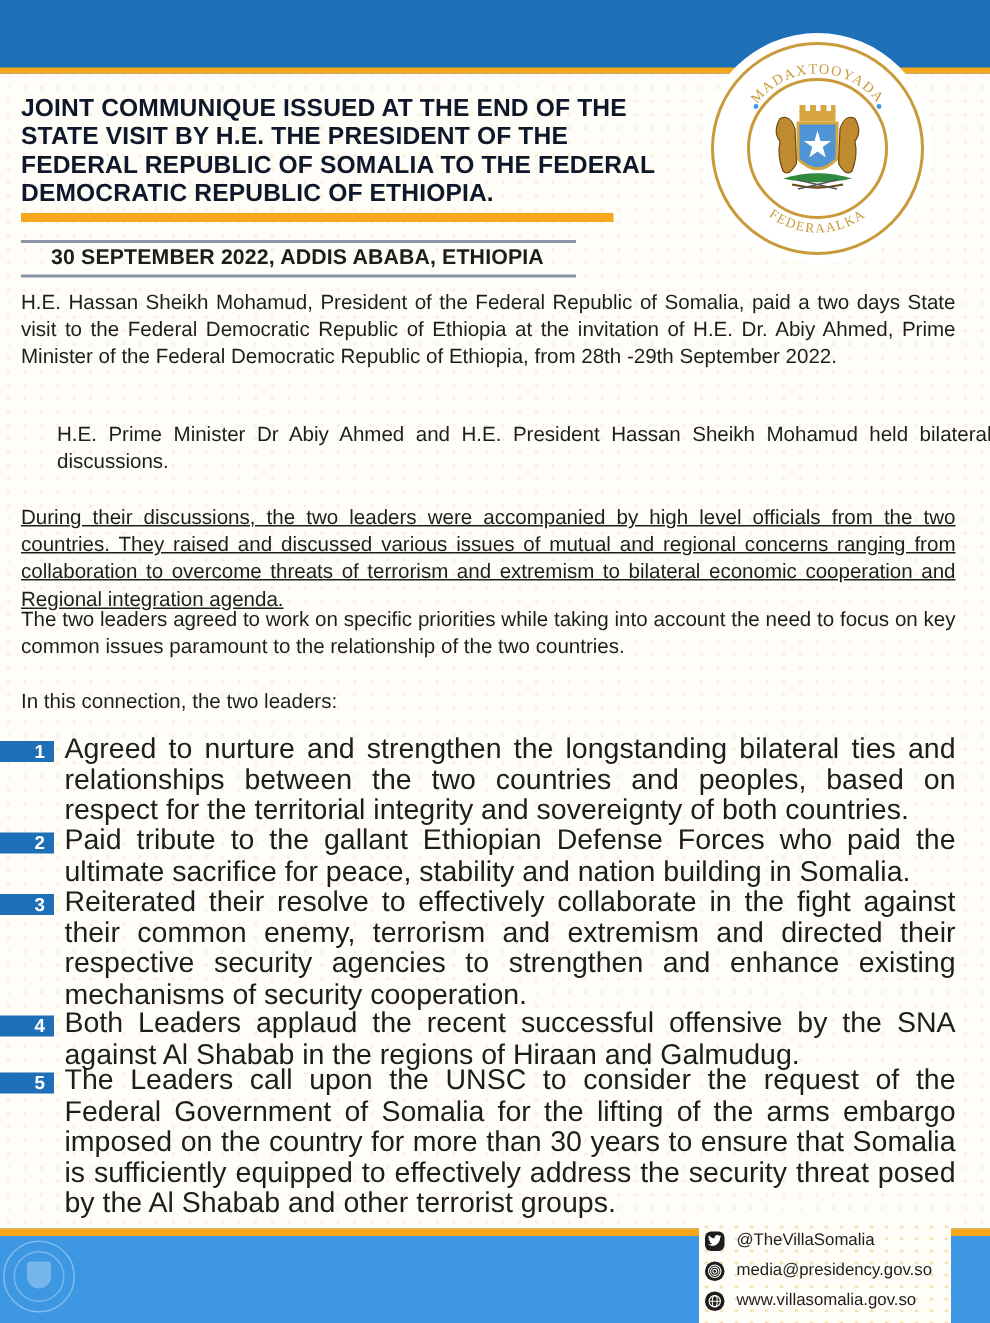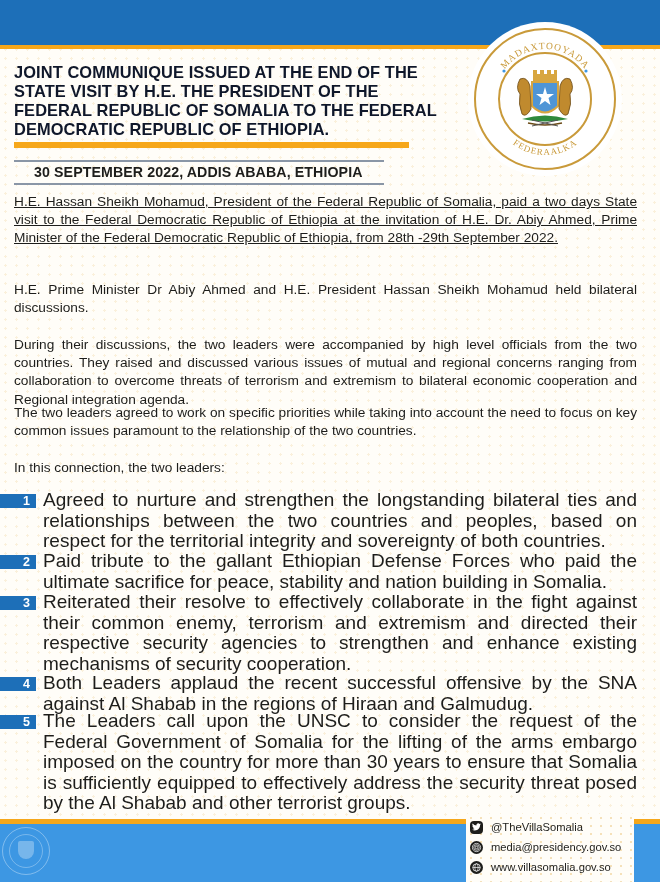--- a/index.html
+++ b/index.html
@@ -46,23 +46,23 @@
     margin-left: 20px;
   }
   .date-bottom-rule {
     position: absolute; left: 14px; top: 183px; width: 370px; height: 2px; background: #8a96a6;
   }
   .body-text {
     position: absolute; left: 14px; width: 623px;
     font-size: 13.7px; line-height: 18.2px; text-align: justify; margin: 0;
     color: #1d1d1b;
   }
-  .p1 { top: 193px; text-decoration: underline; }
-  .p2 { top: 281px; }
-  .p3 { top: 336px; }
+  .p1 { top: 193px; }
+  .p2 { top: 281px; margin-left: 24px; }
+  .p3 { top: 336px; text-decoration: underline; }
   .p4 { top: 404px; text-align: justify; }
   .p5 { top: 459px; }
 
   .item {
     position: absolute; left: 0; width: 660px;
   }
   .num {
     position: absolute; left: 0; top: 2px; width: 36px; height: 14px;
     background: #1d6fb8; color: #ffffff; font-weight: 700; font-size: 12.5px;
     line-height: 14px; text-align: right; padding-right: 6px; box-sizing: border-box;

